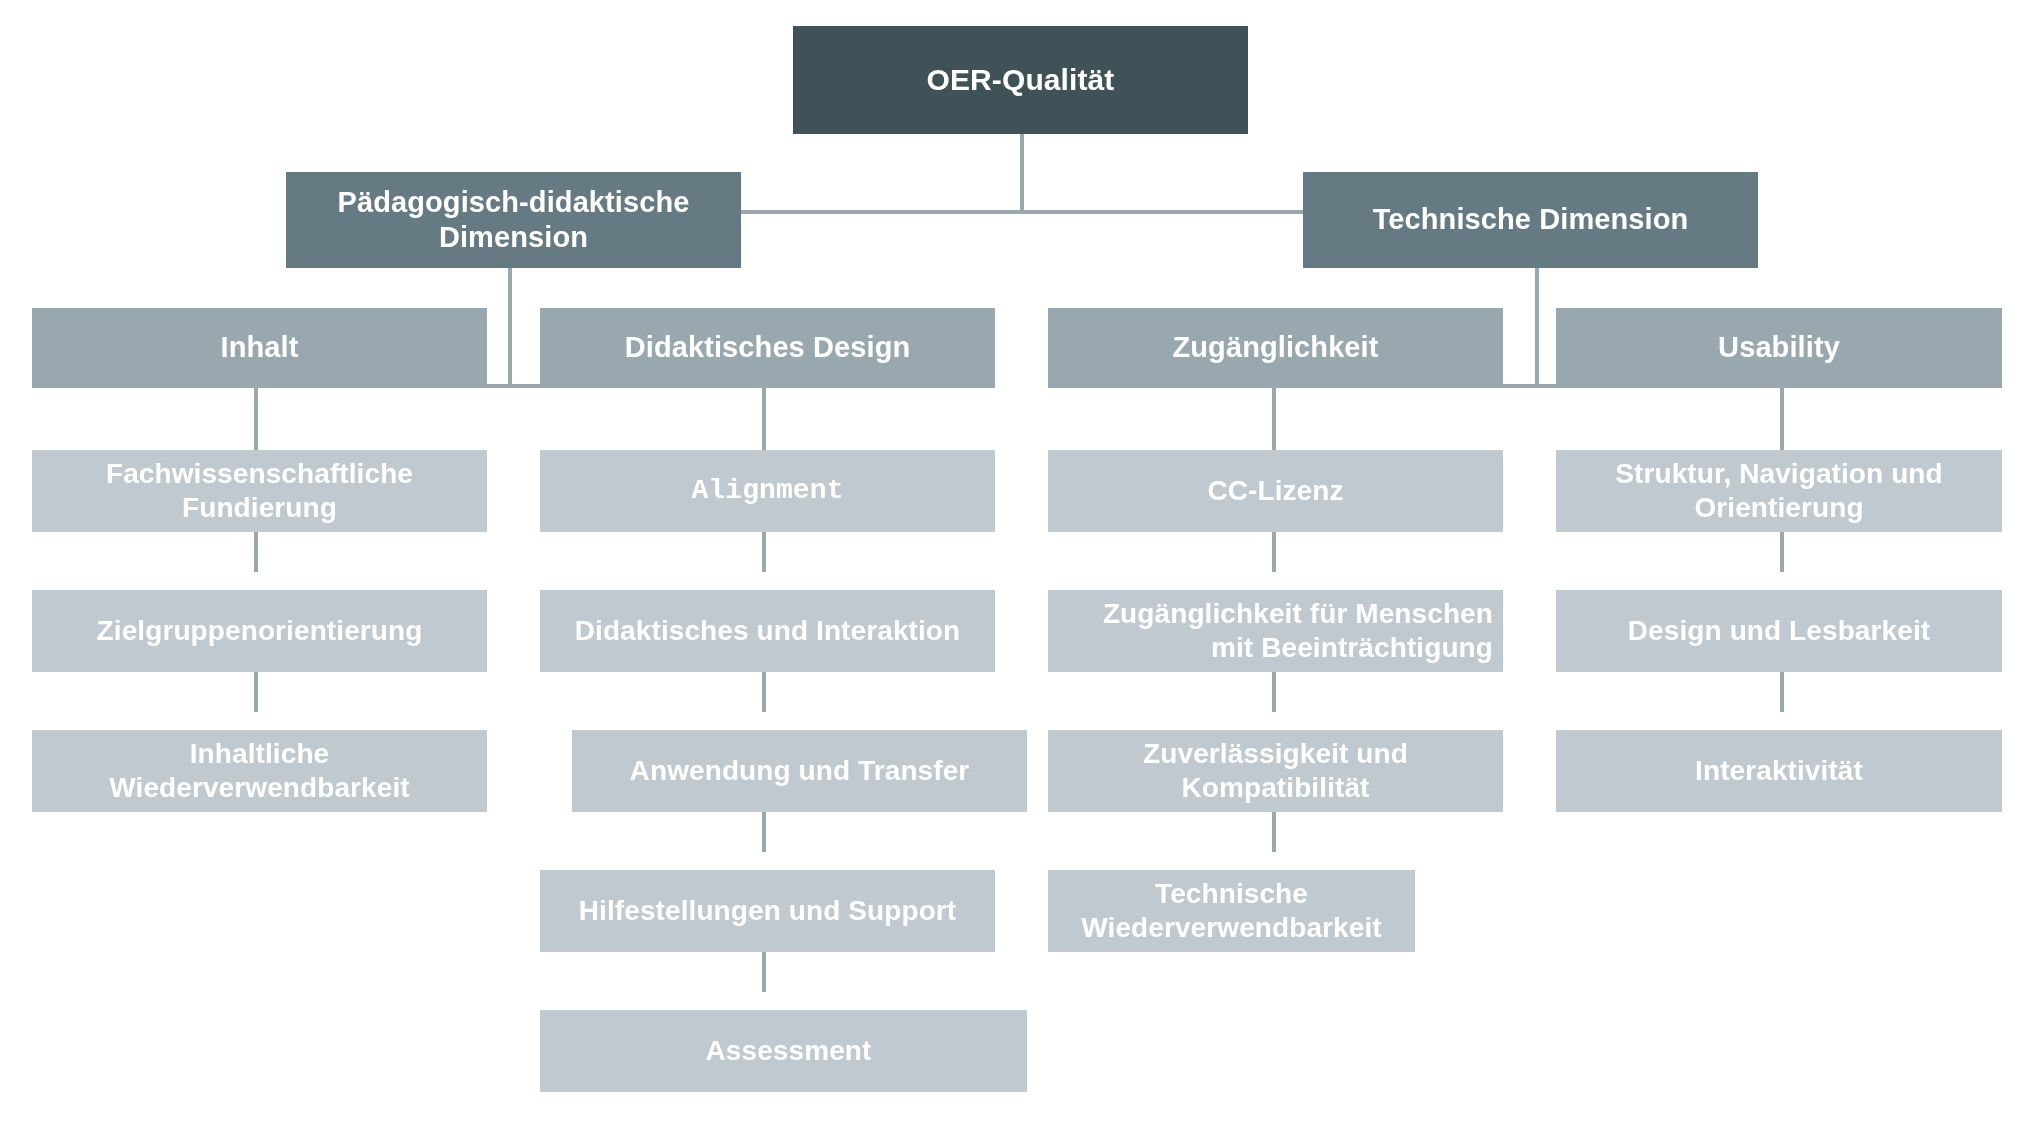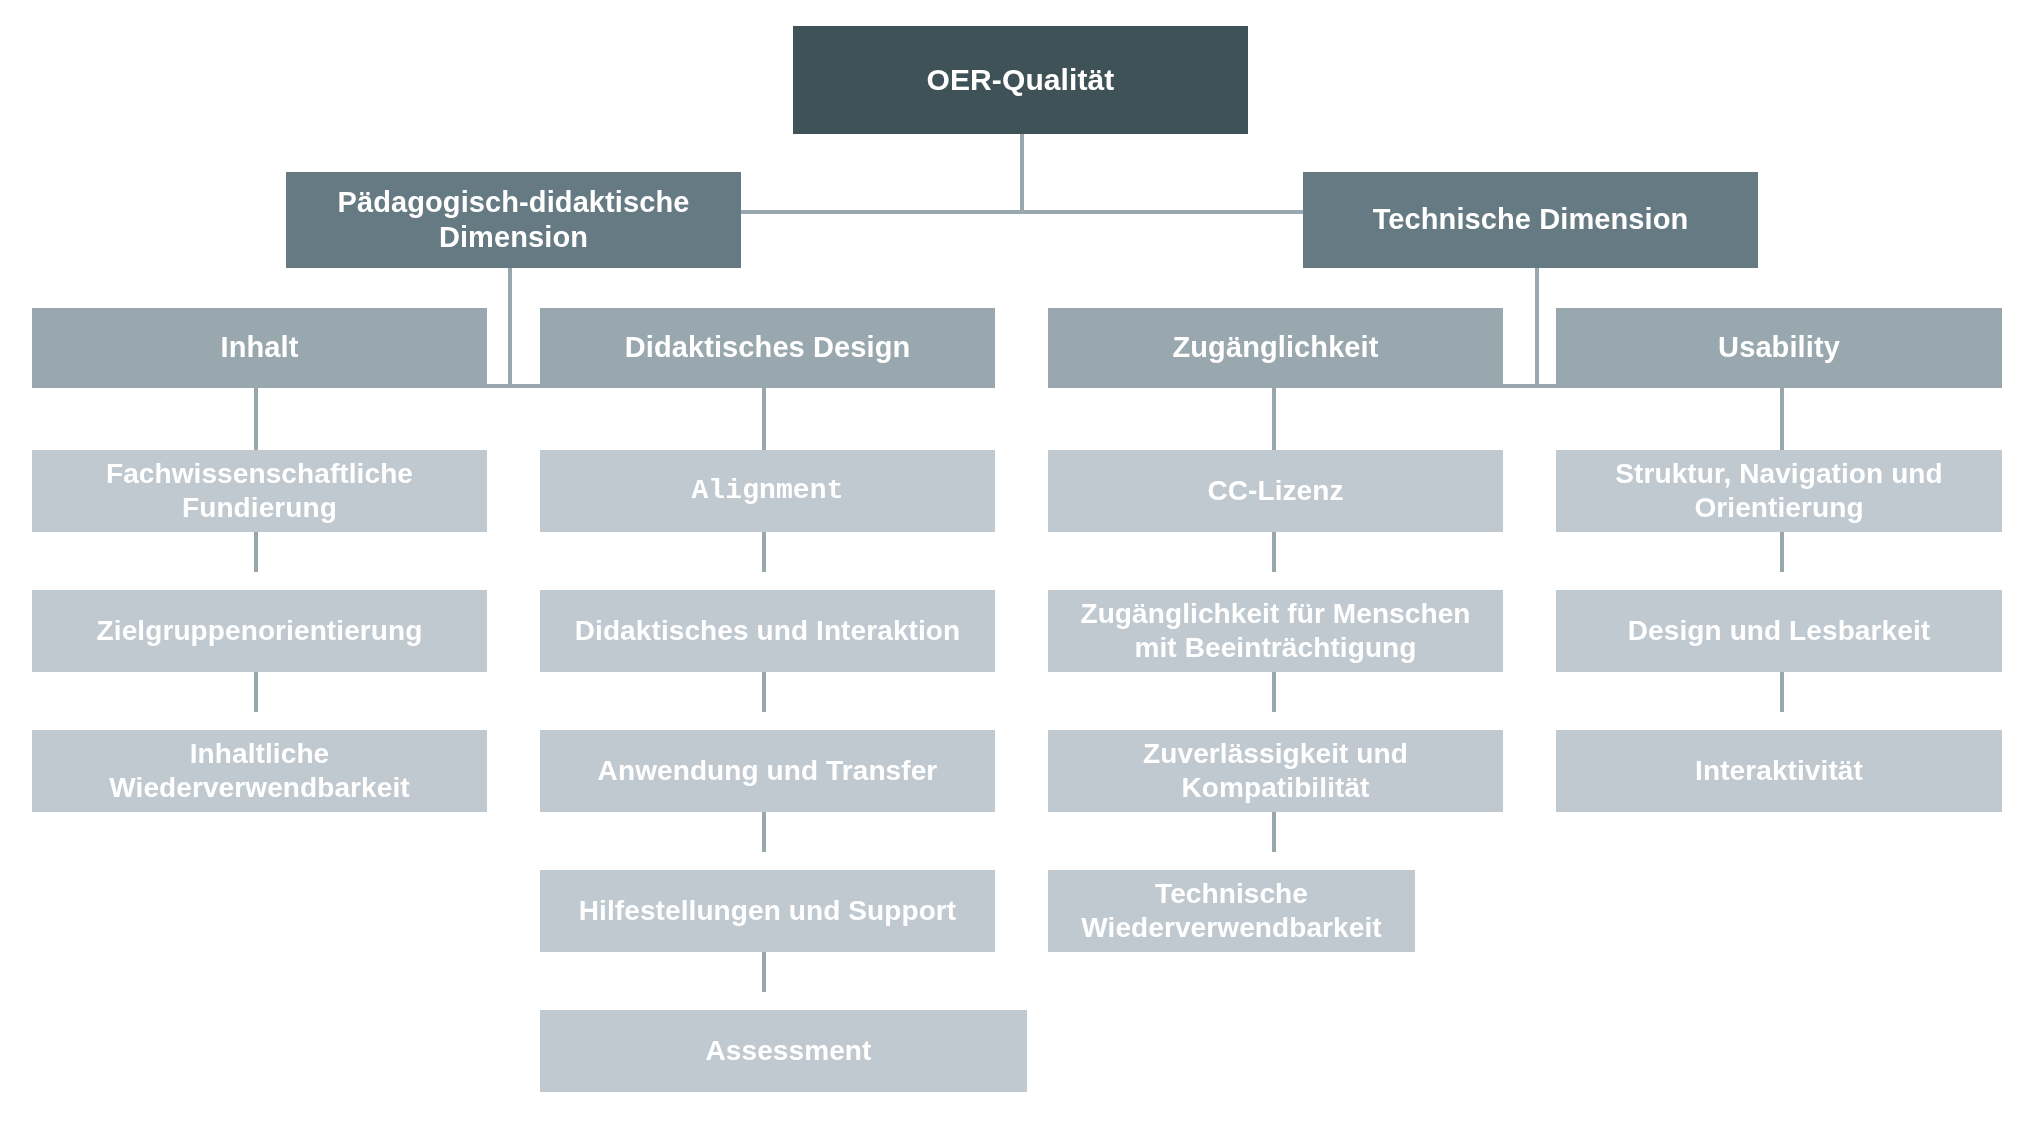--- a/index.html
+++ b/index.html
@@ -102,26 +102,26 @@
   <div class="node lvl-cat" style="left:540px; top:308px; width:455px; height:80px;">Didaktisches Design</div>
   <div class="node lvl-cat" style="left:1048px; top:308px; width:455px; height:80px;">Zugänglichkeit</div>
   <div class="node lvl-cat" style="left:1556px; top:308px; width:446px; height:80px;">Usability</div>
 
   <div class="node lvl-sub" style="left:32px; top:450px; width:455px; height:82px;">Fachwissenschaftliche Fundierung</div>
   <div class="node lvl-sub" style="left:32px; top:590px; width:455px; height:82px;">Zielgruppenorientierung</div>
   <div class="node lvl-sub" style="left:32px; top:730px; width:455px; height:82px;">Inhaltliche Wiederverwendbarkeit</div>
 
   <div class="node lvl-sub" style="left:540px; top:450px; width:455px; height:82px;font-family:Liberation Mono, monospace;">Alignment</div>
   <div class="node lvl-sub" style="left:540px; top:590px; width:455px; height:82px;">Didaktisches und Interaktion</div>
-  <div class="node lvl-sub" style="left:540px; top:730px; width:455px; height:82px;">Anwendung und Transfer</div>
+  <div class="node lvl-sub" style="left:572px; top:730px; width:455px; height:82px;">Anwendung und Transfer</div>
   <div class="node lvl-sub" style="left:540px; top:870px; width:455px; height:82px;">Hilfestellungen und Support</div>
   <div class="node lvl-sub" style="left:540px; top:1010px; width:487px; height:82px;padding-left:20px;">Assessment</div>
 
   <div class="node lvl-sub" style="left:1048px; top:450px; width:455px; height:82px;">CC-Lizenz</div>
-  <div class="node lvl-sub" style="left:1048px; top:590px; width:455px; height:82px;">Zugänglichkeit für Menschen mit Beeinträchtigung</div>
+  <div class="node lvl-sub" style="left:1048px; top:590px; width:455px; height:82px;text-align:right;">Zugänglichkeit für Menschen mit Beeinträchtigung</div>
   <div class="node lvl-sub" style="left:1048px; top:730px; width:455px; height:82px;">Zuverlässigkeit und Kompatibilität</div>
   <div class="node lvl-sub" style="left:1048px; top:870px; width:367px; height:82px;">Technische Wiederverwendbarkeit</div>
 
   <div class="node lvl-sub" style="left:1556px; top:450px; width:446px; height:82px;">Struktur, Navigation und Orientierung</div>
   <div class="node lvl-sub" style="left:1556px; top:590px; width:446px; height:82px;">Design und Lesbarkeit</div>
   <div class="node lvl-sub" style="left:1556px; top:730px; width:446px; height:82px;">Interaktivität</div>
 
 </div>
 
 </body></html>

